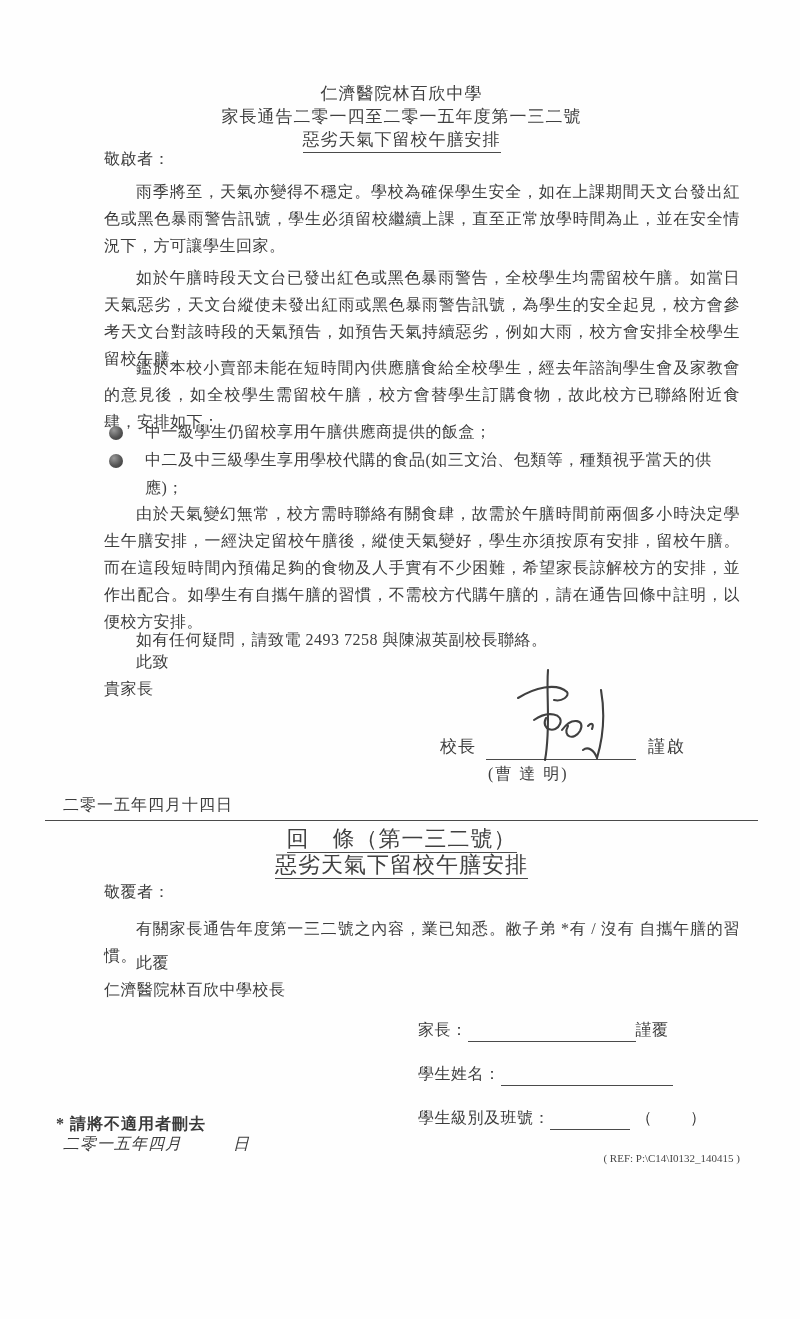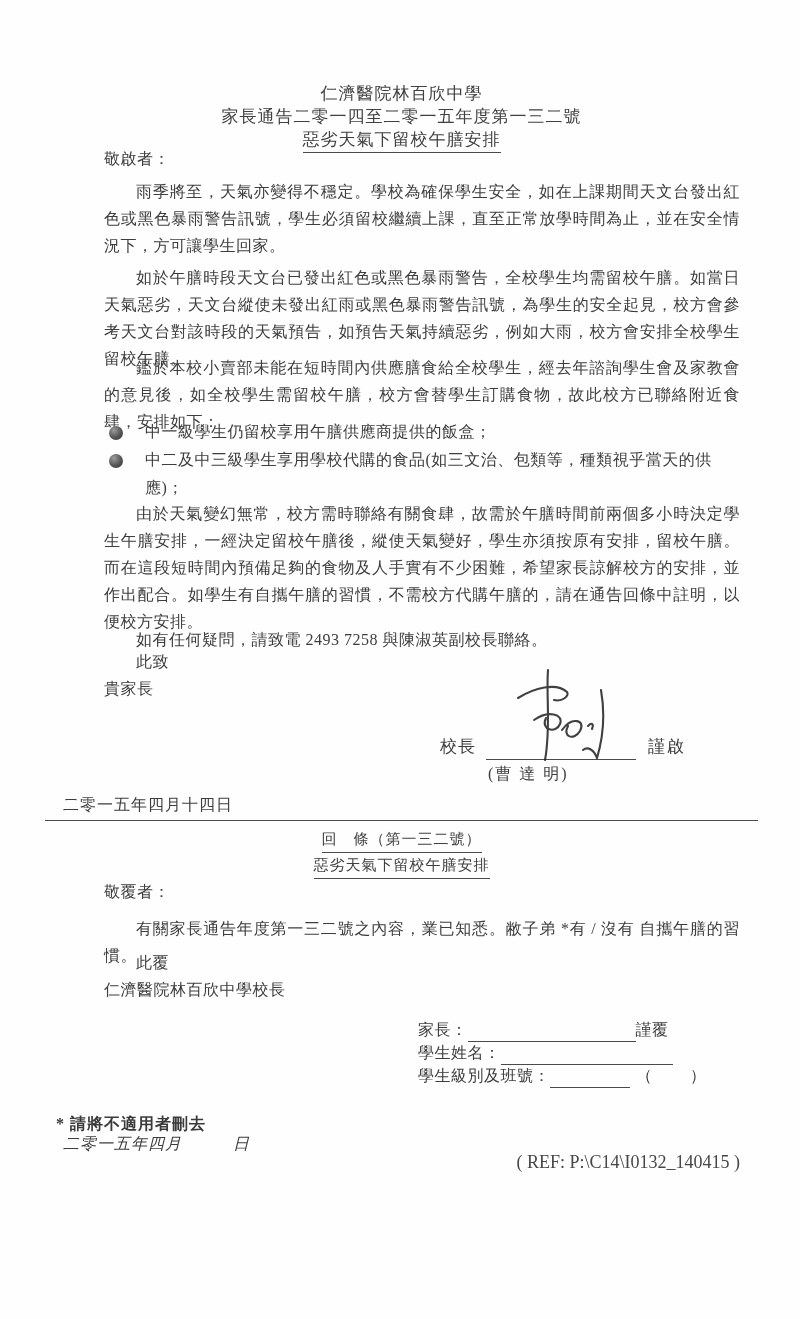--- a/index.html
+++ b/index.html
@@ -58,37 +58,37 @@
   .date-line { font-size: 16px; color: #3d3d3d; letter-spacing: 1px; }
 
   .divider {
     position: absolute;
     left: 45px; right: 42px;
     top: 820px;
     border-top: 1.6px solid #4a4a4a;
   }
 
   
-  .reply-title { font-size: 15px; line-height: 24px; color: #404040; letter-spacing: 1px; }
+  .reply-title { font-size: 22px; line-height: 24px; color: #404040; letter-spacing: 1px; }
 
-  .field-row { display: flex; align-items: flex-end; font-size: 16px; color: #3d3d3d; margin-bottom: 1px; letter-spacing: 0.5px; }
+  .field-row { display: flex; align-items: flex-end; font-size: 16px; color: #3d3d3d; margin-bottom: 22px; letter-spacing: 0.5px; }
   .field-label { padding-bottom: 1px; }
   .blank {
     display: inline-block;
     border-bottom: 1.2px solid #4a4a4a;
     height: 20px;
   }
   .blank-parent { width: 168px; }
   .blank-student { width: 172px; }
   .blank-class { width: 80px; }
   .field-suffix { padding-bottom: 1px; }
   .brackets { padding-bottom: 1px; margin-left: 6px; letter-spacing: 2px; }
 
   .footnote { font-size: 16px; font-weight: bold; color: #3a3a3a; letter-spacing: 1px; }
-  .ref-line { font-size: 18px; color: #474747; text-align: right; font-family: "Liberation Serif", serif; }
+  .ref-line { font-size: 11px; color: #474747; text-align: right; font-family: "Liberation Serif", serif; }
 </style>
 </head>
 <body>
 
 <div class="page">
 
   <div class="abs center" style="top:82px;">
     <div class="hdr-line">仁濟醫院林百欣中學</div>
     <div class="hdr-line">家長通告二零一四至二零一五年度第一三二號</div>
     <div class="hdr-line"><span class="u">惡劣天氣下留校午膳安排</span></div>

